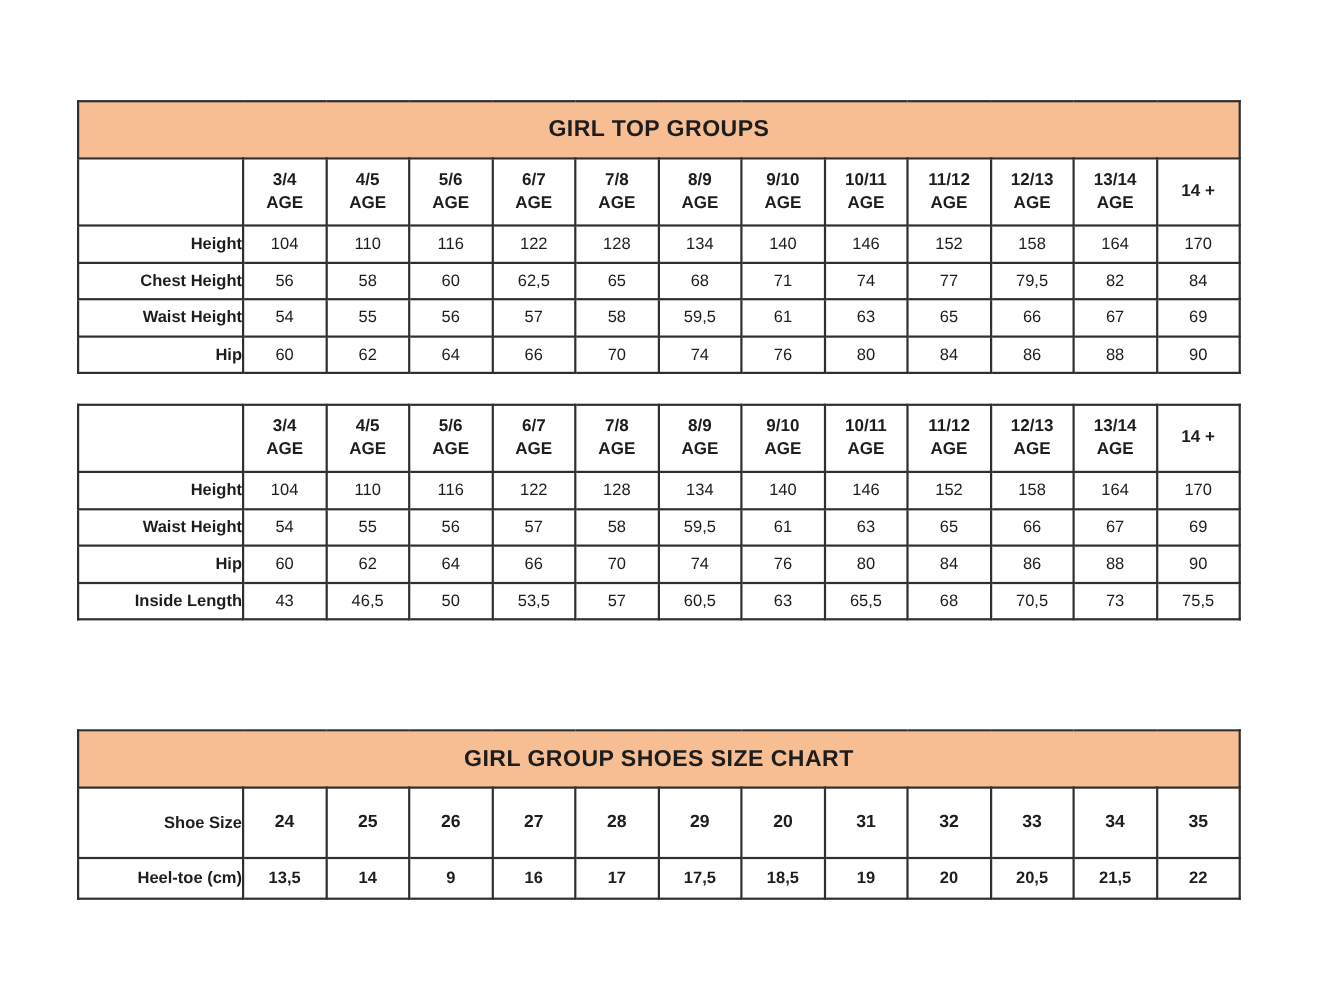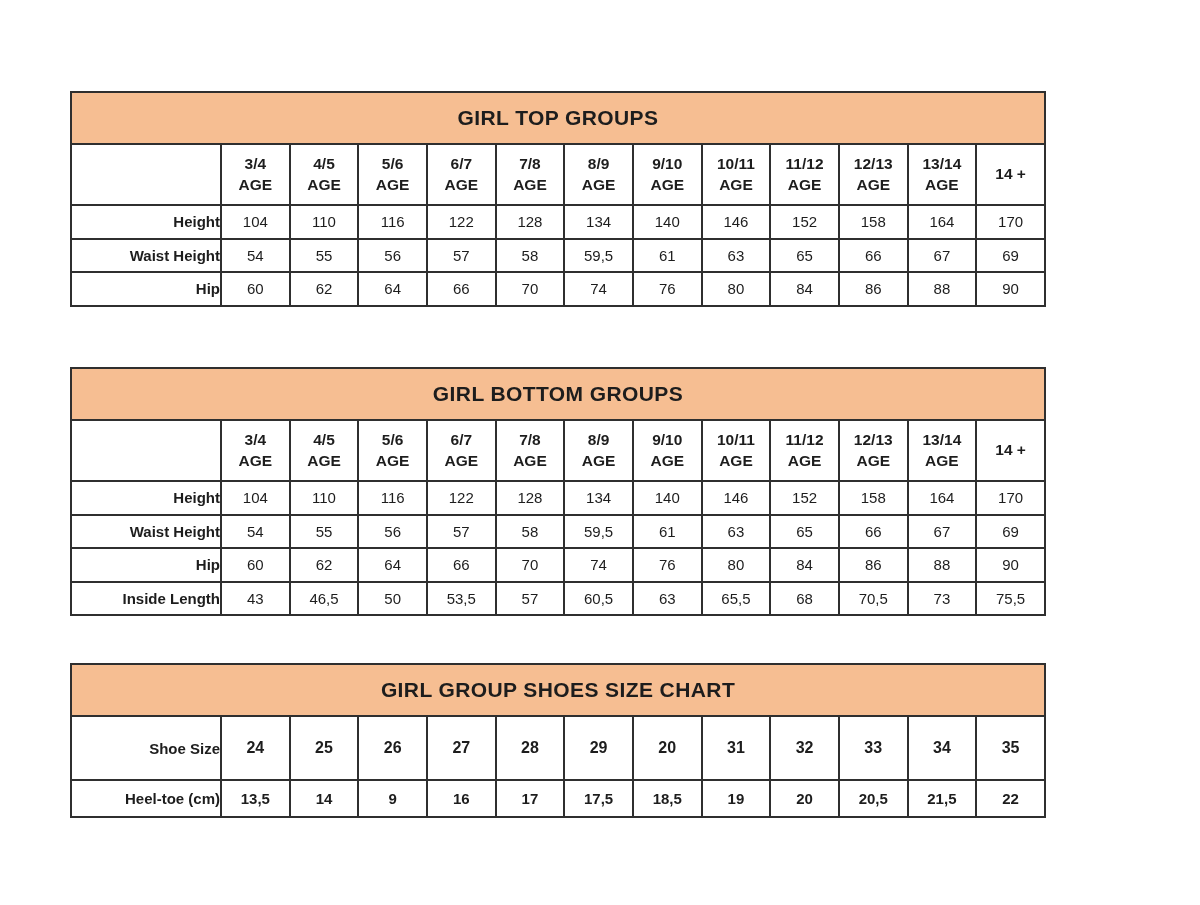--- a/index.html
+++ b/index.html
@@ -18,21 +18,21 @@
   .canvas {
     position: relative;
     width: 1200px;
     height: 905px;
     background: var(--page_bg);
     overflow: hidden;
   }
   table.size-table {
     position: absolute;
     left: 70px;
-    width: 976px;
+    width: 1058px;
     border-collapse: collapse;
     table-layout: fixed;
     color: var(--text);
   }
   #table-top    { top: 91px; }
   #table-bottom { top: 367px; }
   #table-shoes  { top: 663px; }
 
   col.c-label { width: 150px; }
 
@@ -134,20 +134,35 @@
         <td>128</td>
         <td>134</td>
         <td>140</td>
         <td>146</td>
         <td>152</td>
         <td>158</td>
         <td>164</td>
         <td>170</td>
       </tr>
       <tr class="data-row">
+        <th class="rlabel">Chest Height</th>
+        <td>56</td>
+        <td>58</td>
+        <td>60</td>
+        <td>62,5</td>
+        <td>65</td>
+        <td>68</td>
+        <td>71</td>
+        <td>74</td>
+        <td>77</td>
+        <td>79,5</td>
+        <td>82</td>
+        <td>84</td>
+      </tr>
+      <tr class="data-row">
         <th class="rlabel">Waist Height</th>
         <td>54</td>
         <td>55</td>
         <td>56</td>
         <td>57</td>
         <td>58</td>
         <td>59,5</td>
         <td>61</td>
         <td>63</td>
         <td>65</td>
@@ -183,23 +198,20 @@
         <col>
         <col>
         <col>
         <col>
         <col>
         <col>
         <col>
         <col>
     </colgroup>
     <thead>
-      <tr class="title-row">
-        <th colspan="13">GIRL BOTTOM GROUPS</th>
-      </tr>
       <tr class="head-row">
         <th></th>
         <th>3/4
 AGE</th>
         <th>4/5
 AGE</th>
         <th>5/6
 AGE</th>
         <th>6/7
 AGE</th>

